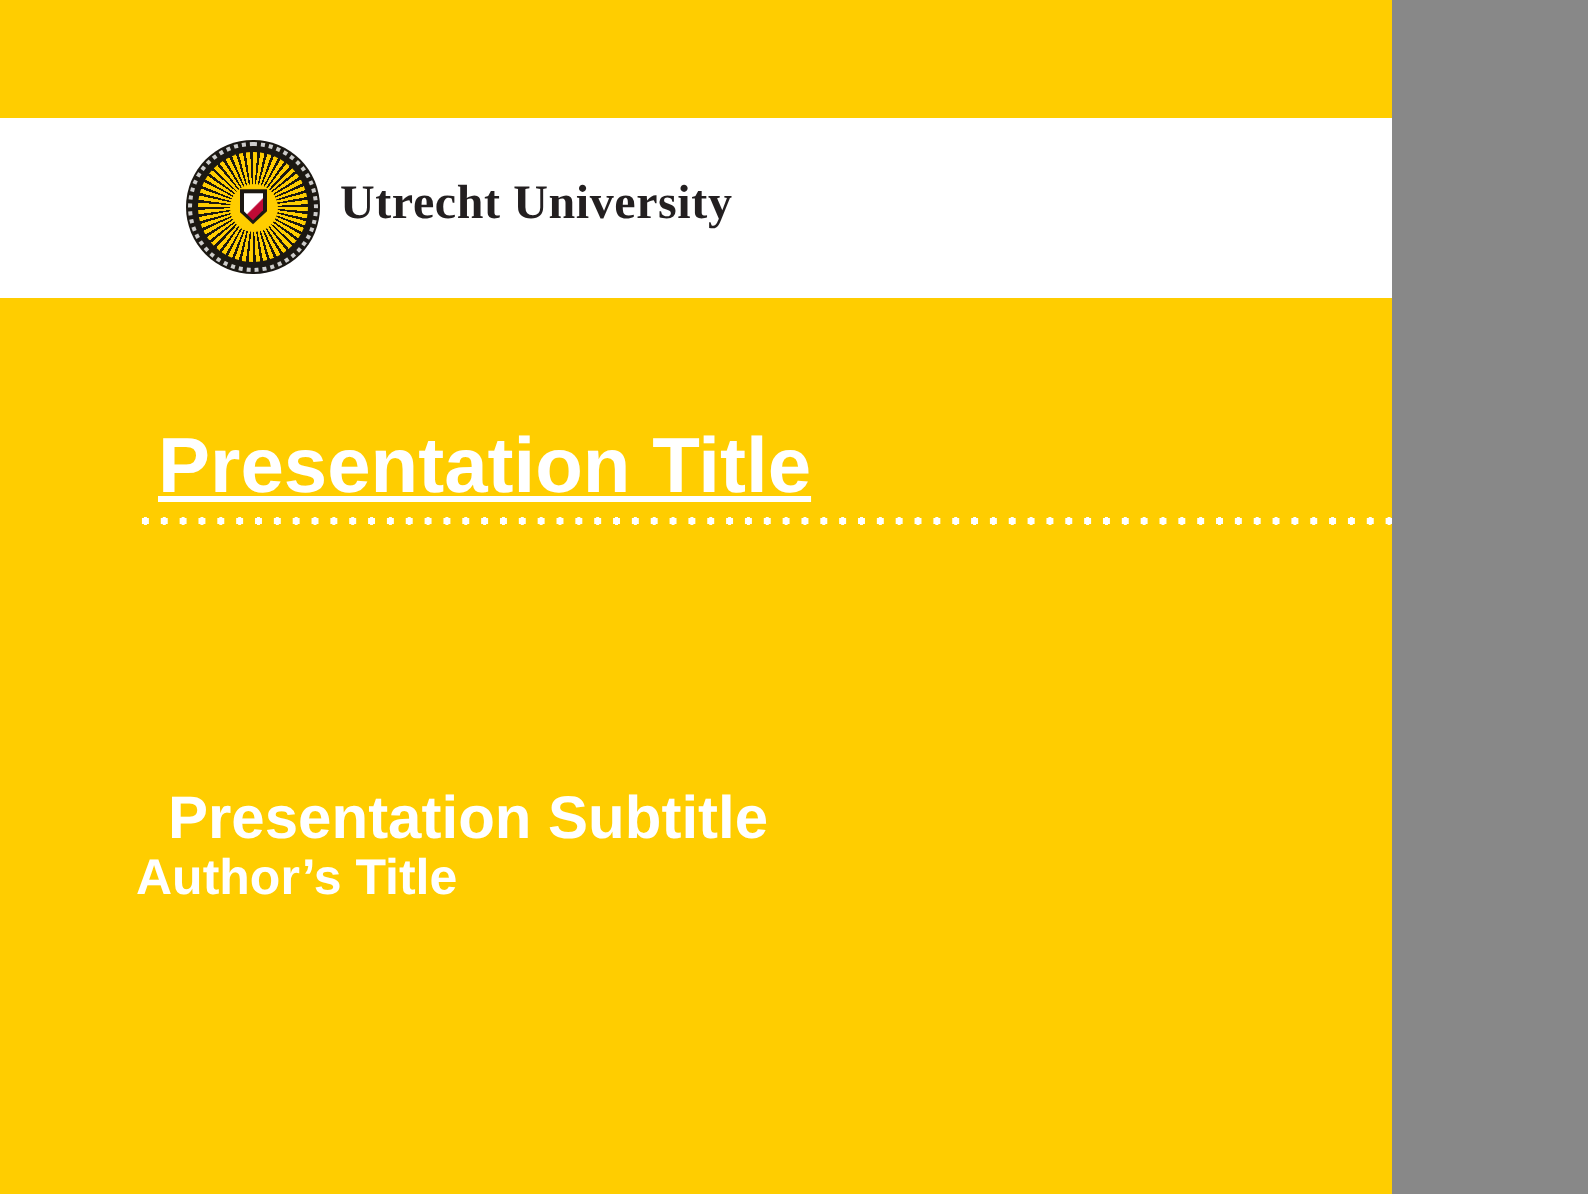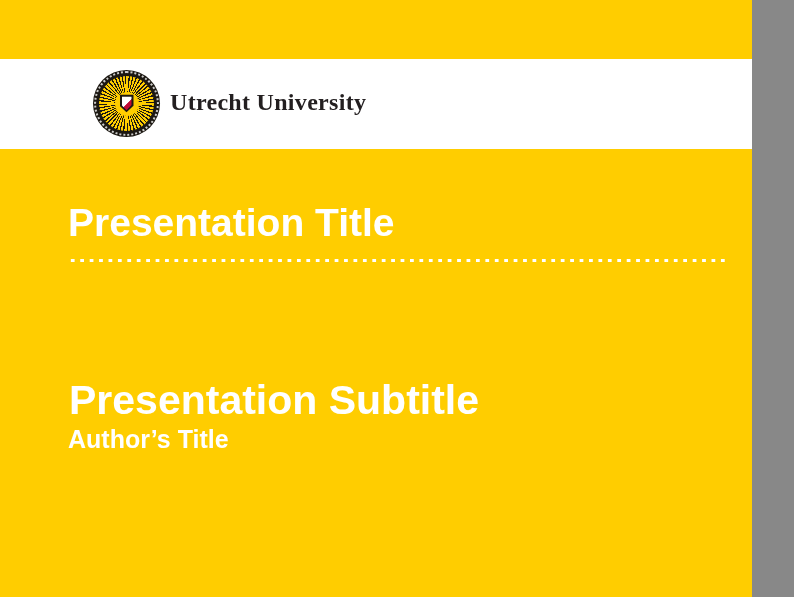--- a/index.html
+++ b/index.html
@@ -2,21 +2,21 @@
 <html><head>
 <meta charset="utf-8">
 <style>
   html, body { margin: 0; padding: 0; }
   body {
     font-family: "Liberation Sans", sans-serif;
     background: #888;
   }
   .slide {
     position: relative;
-    width: 752px;
+    width: 696px;
     height: 597px;
     background: #FFCD00;
     overflow: hidden;
   }
 
   
   .topbar {
     position: absolute;
     left: 0; top: 0;
     width: 794px; height: 59px;
@@ -84,40 +84,41 @@
     line-height: 1;
     color: #231F20;
     letter-spacing: 0.3px;
     white-space: nowrap;
   }
 
   
   .title {
     position: absolute;
     left: 68px; top: 203px;
-    margin: 0;
+    margin: 11px;
     font-size: 39px;
     font-weight: 700;
     line-height: 1;
     color: #FFFFFF;
     white-space: nowrap;
+    text-decoration: underline;
   }
   .dotted-rule {
     position: absolute;
     left: 68px; top: 258px;
     width: 659px; height: 5px;
     background-image: radial-gradient(circle 2px at 50% 50%, #FFFFFF 98%, rgba(255,255,255,0) 100%);
     background-size: 9.43px 5px;
     background-repeat: repeat-x;
   }
   .subtitle {
     position: absolute;
     left: 68px; top: 379px;
-    margin: 1px;
-    font-size: 41px;
+    margin: 16px;
+    font-size: 30px;
     font-weight: 700;
     line-height: 1;
     color: #FFFFFF;
     white-space: nowrap;
   }
   .author {
     position: absolute;
     left: 68px; top: 427px;
     font-size: 25px;
     font-weight: 700;

